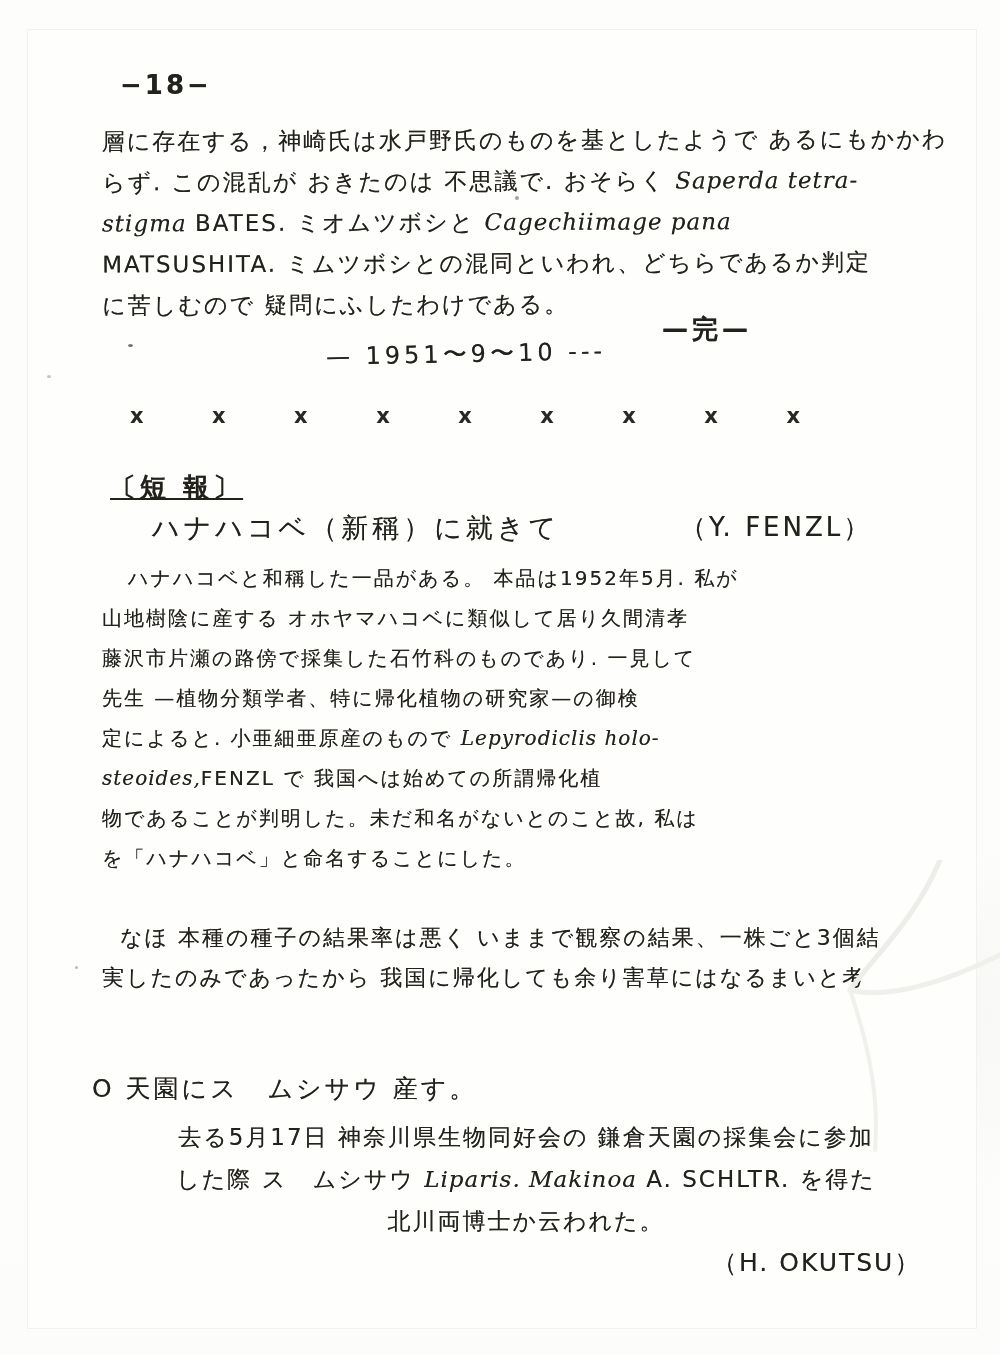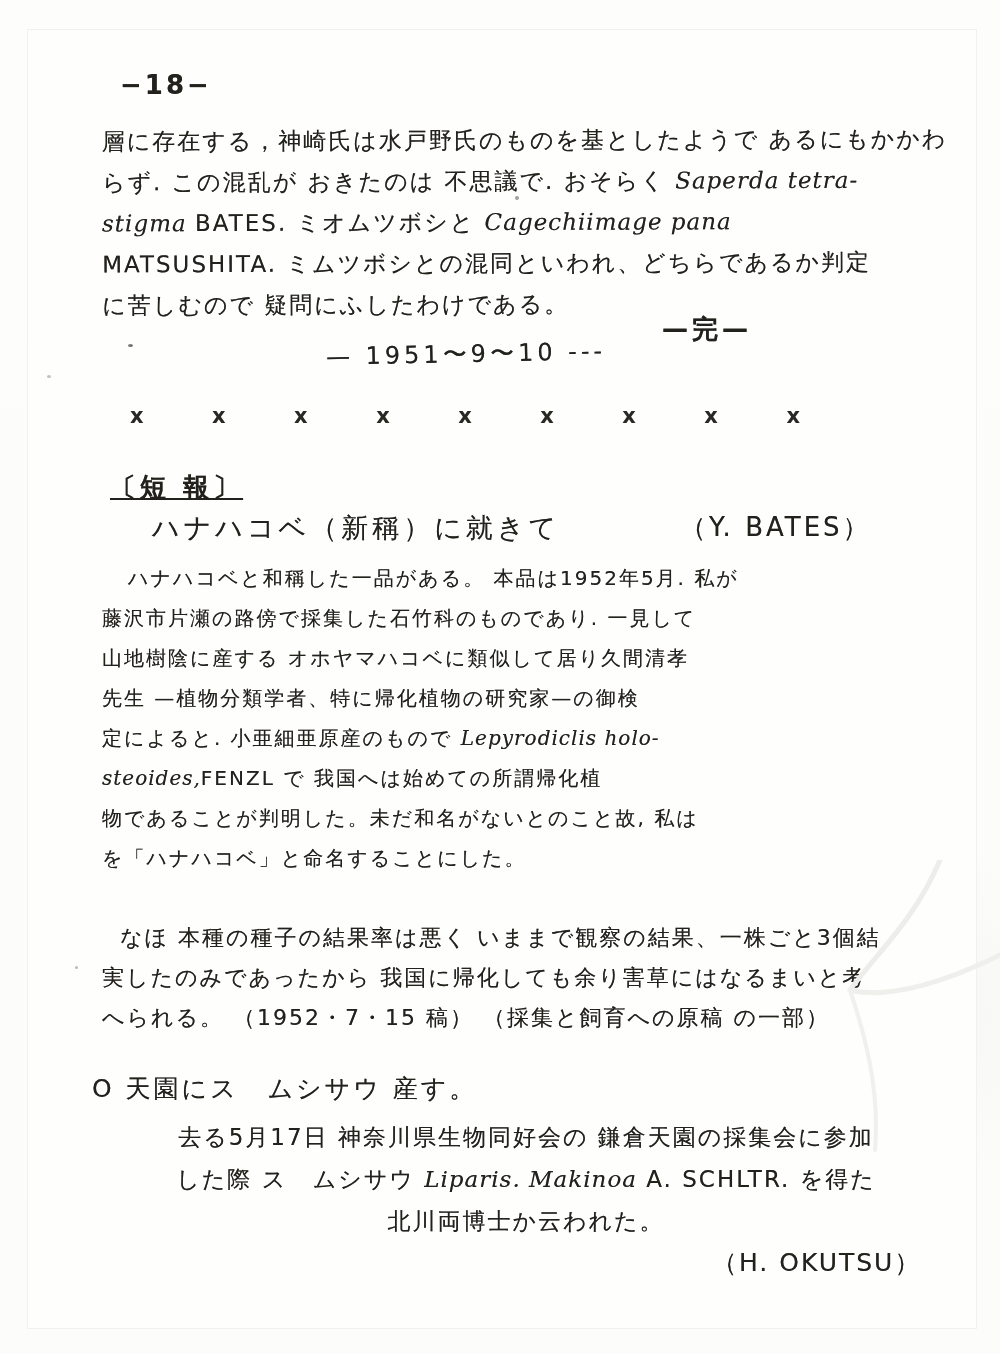--- a/index.html
+++ b/index.html
@@ -89,37 +89,36 @@
       <span>x</span>
       <span>x</span>
       <span>x</span>
       <span>x</span>
     </div>
 
   <div id="sec1-header" class="abs hand">〔短 報〕</div>
 
   <div id="sec1-title" class="abs hand">ハナハコベ（新稱）に就きて</div>
 
-  <div id="sec1-author" class="abs hand">（Y. BATES）</div>
+  <div id="sec1-author" class="abs hand">（Y. FENZL）</div>
 
   <div id="sec1-body" class="abs hand">
       <div class="line"><span class="seg jp">ハナハコベと和稱した一品がある。 本品は1952年5月. 私が</span></div>
+      <div class="line"><span class="seg jp">山地樹陰に産する オホヤマハコベに類似して居り久間清孝</span></div>
       <div class="line"><span class="seg jp">藤沢市片瀬の路傍で採集した石竹科のものであり. 一見して</span></div>
-      <div class="line"><span class="seg jp">山地樹陰に産する オホヤマハコベに類似して居り久間清孝</span></div>
       <div class="line"><span class="seg jp">先生 —植物分類学者、特に帰化植物の研究家—の御検</span></div>
       <div class="line"><span class="seg jp">定によると. 小亜細亜原産のもので </span><span class="seg lat">Lepyrodiclis holo-</span></div>
       <div class="line"><span class="seg lat">steoides,</span><span class="seg jp">FENZL で 我国へは始めての所謂帰化植</span></div>
       <div class="line"><span class="seg jp">物であることが判明した。未だ和名がないとのこと故, 私は</span></div>
       <div class="line"><span class="seg jp">を「ハナハコベ」と命名することにした。</span></div>
     </div>
 
   <div id="sec1-note" class="abs hand">
       <div class="line"><span class="seg jp">なほ 本種の種子の結果率は悪く いままで観察の結果、一株ごと3個結</span></div>
       <div class="line"><span class="seg jp">実したのみであったから 我国に帰化しても余り害草にはなるまいと考</span></div>
-      <div class="line"><span class="seg jp">へられる。 （1952・7・15 稿） （採集と飼育への原稿 の一部）</span></div>
     </div>
 
   <div id="sec2-title" class="abs hand">O 天園にスゞムシサウ 産す。</div>
 
   <div id="sec2-body" class="abs hand">
       <div class="line"><span class="seg jp">去る5月17日 神奈川県生物同好会の 鎌倉天園の採集会に参加</span></div>
       <div class="line"><span class="seg jp">した際 スゞムシサウ </span><span class="seg lat">Liparis. Makinoa</span><span class="seg jp"> A. SCHLTR. を得た</span></div>
       <div class="line"><span class="seg jp">北川両博士か云われた。</span></div>
     </div>
 

